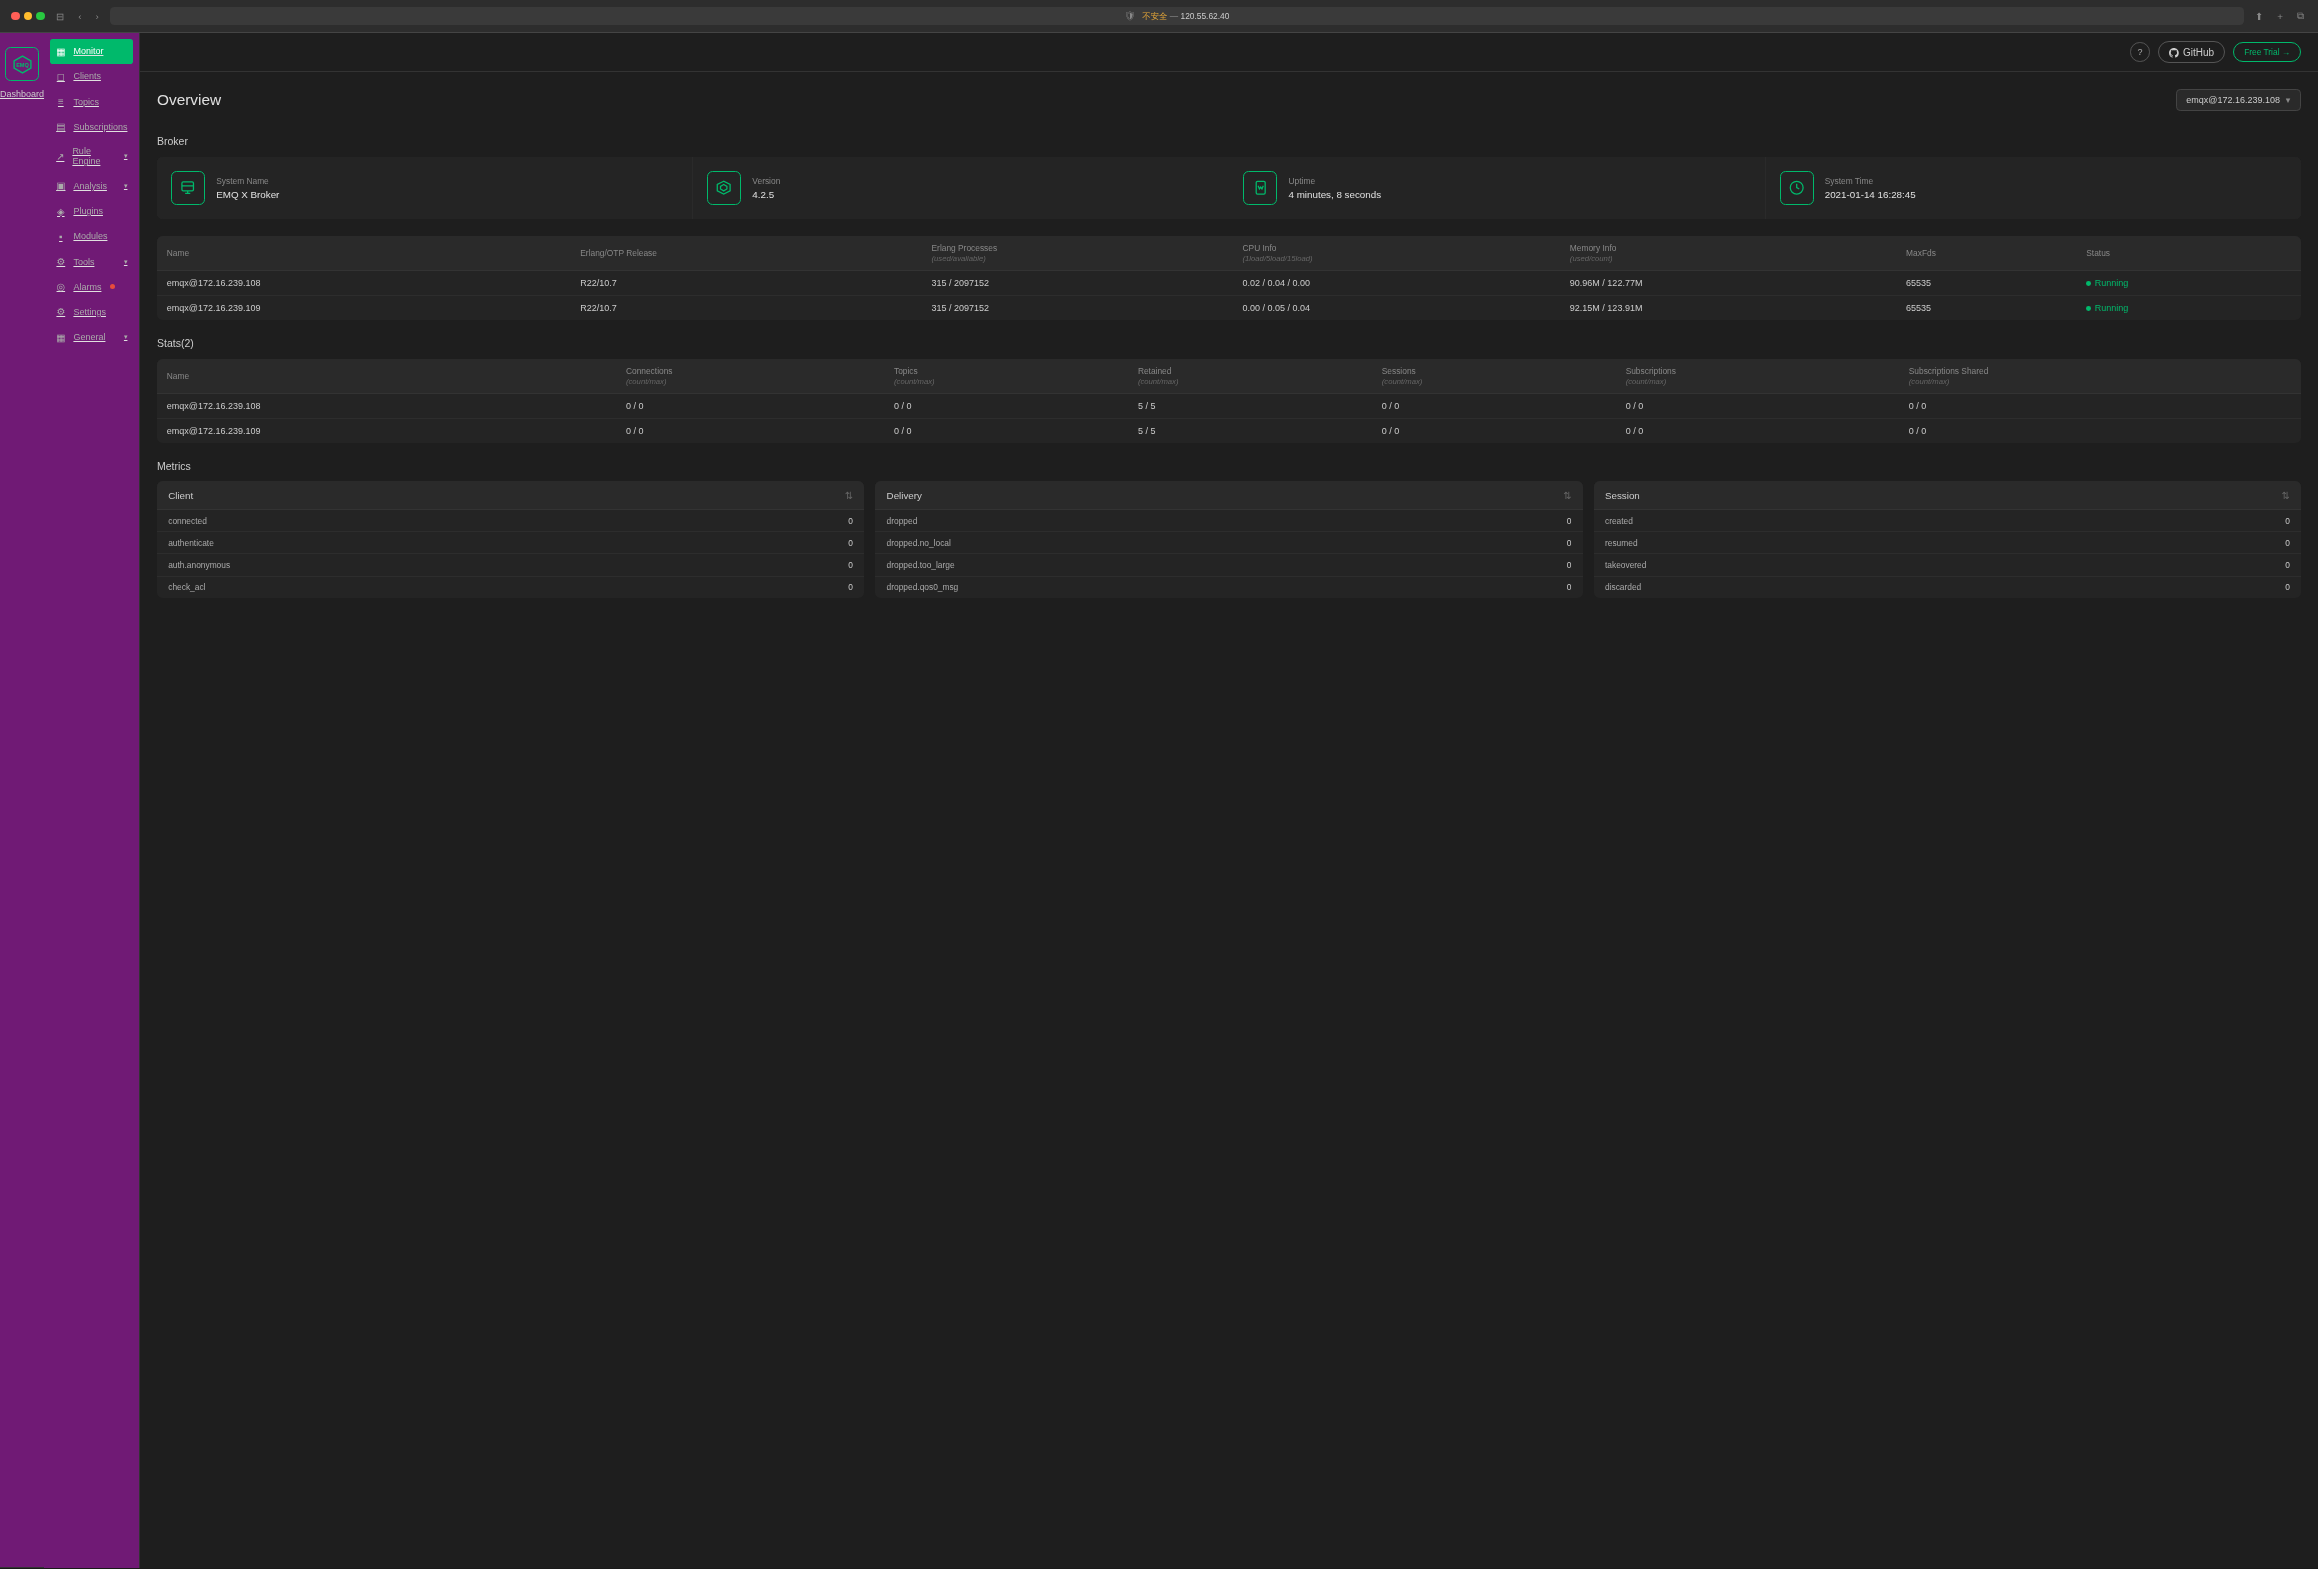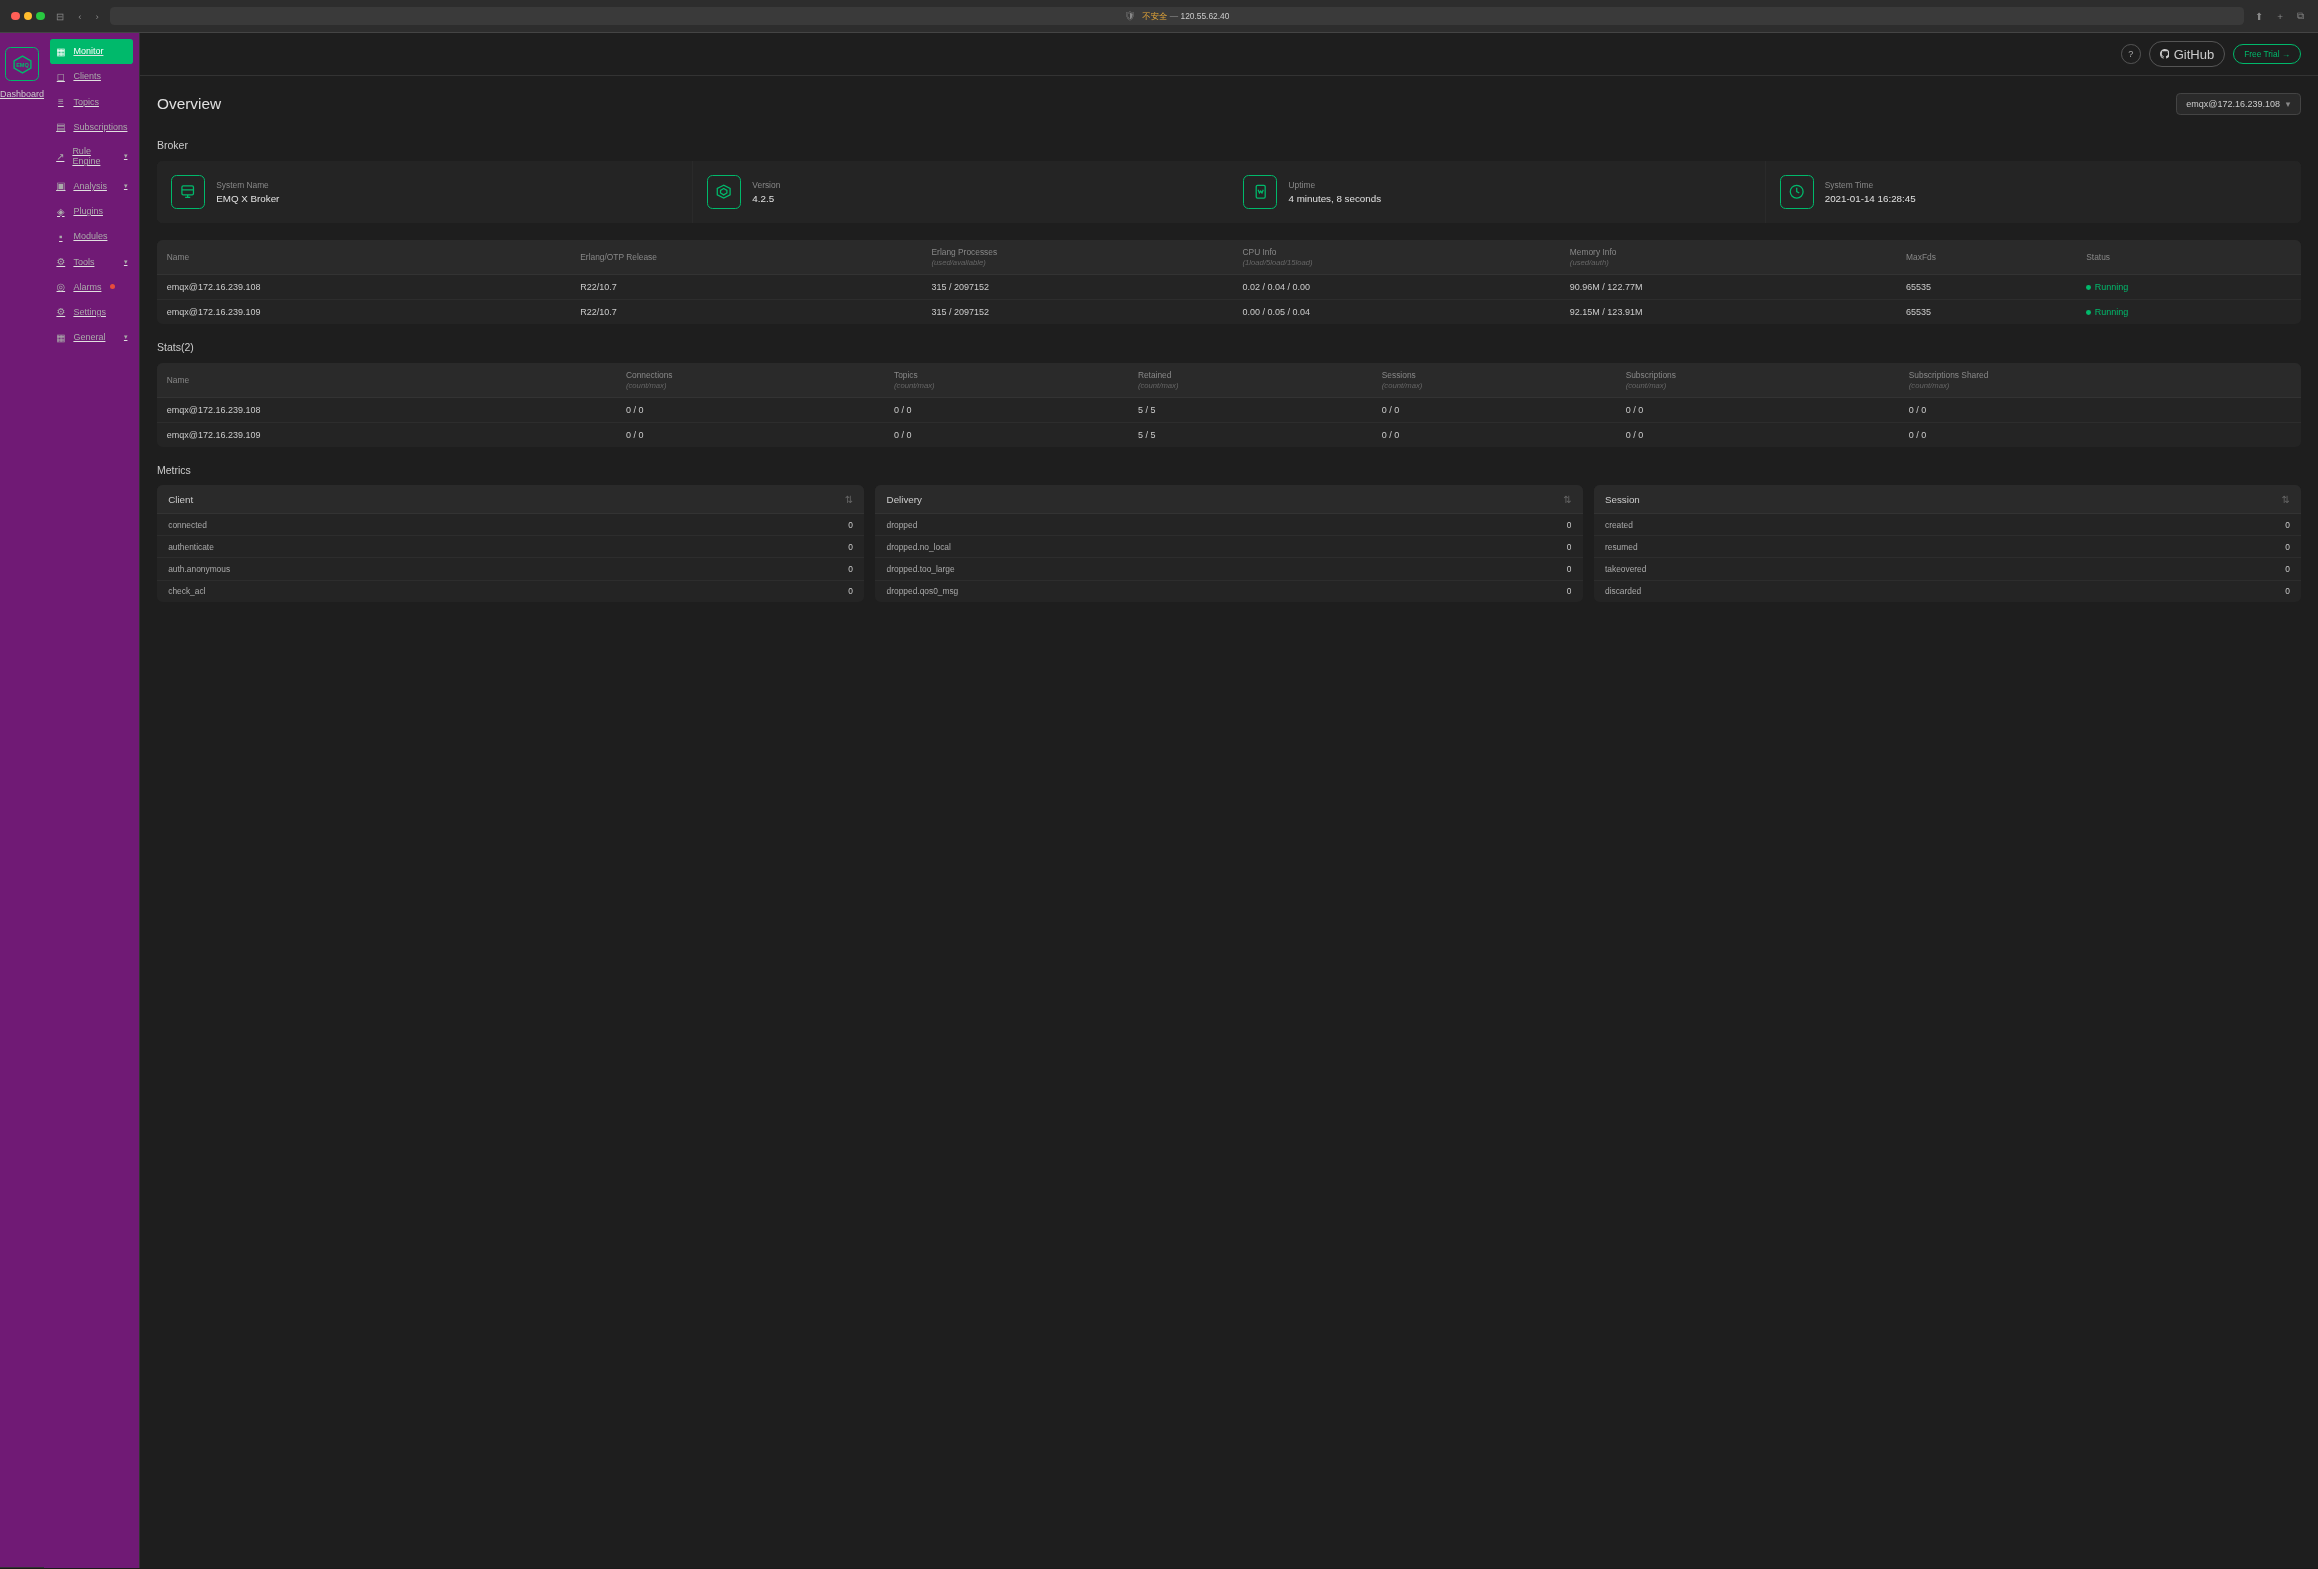--- a/index.html
+++ b/index.html
@@ -103,23 +103,23 @@
       border-bottom: 0.7px solid #333;
     }
     .help-btn { background: none; border: 0.7px solid #555; border-radius: 50%; width: 19.6px; height: 19.6px; color: #aaa; cursor: pointer; display: flex; align-items: center; justify-content: center; font-size: 9px; }
     .github-btn {
       background: none;
       border: 0.7px solid #555;
       border-radius: 14px;
       padding: 4.2px 9.8px;
       color: #ccc;
       cursor: pointer;
-      font-size: 13px;
-      display: flex;
-      align-items: center;
+      font-size: 10px;
+      display: flex;
+      align-items: flex-end;
       gap: 4.2px;
     }
     .free-trial-btn {
       background: none;
       border: 0.7px solid #00b96b;
       border-radius: 14px;
       padding: 4.2px 9.8px;
       color: #00b96b;
       cursor: pointer;
       font-size: 8.4px;
@@ -435,21 +435,21 @@
             <tr>
               <th>Name</th>
               <th>Erlang/OTP Release</th>
               <th>
                 Erlang Processes<br><span class="sub-header">(used/avaliable)</span>
               </th>
               <th>
                 CPU Info<br><span class="sub-header">(1load/5load/15load)</span>
               </th>
               <th>
-                Memory Info<br><span class="sub-header">(used/auth)</span>
+                Memory Info<br><span class="sub-header">(used/count)</span>
               </th>
               <th>MaxFds</th>
               <th>Status</th>
             </tr>
           </thead>
           <tbody id="nodes-tbody">
           <tr>
       <td>emqx@172.16.239.108</td>
       <td>R22/10.7</td>
       <td>315 / 2097152</td>

